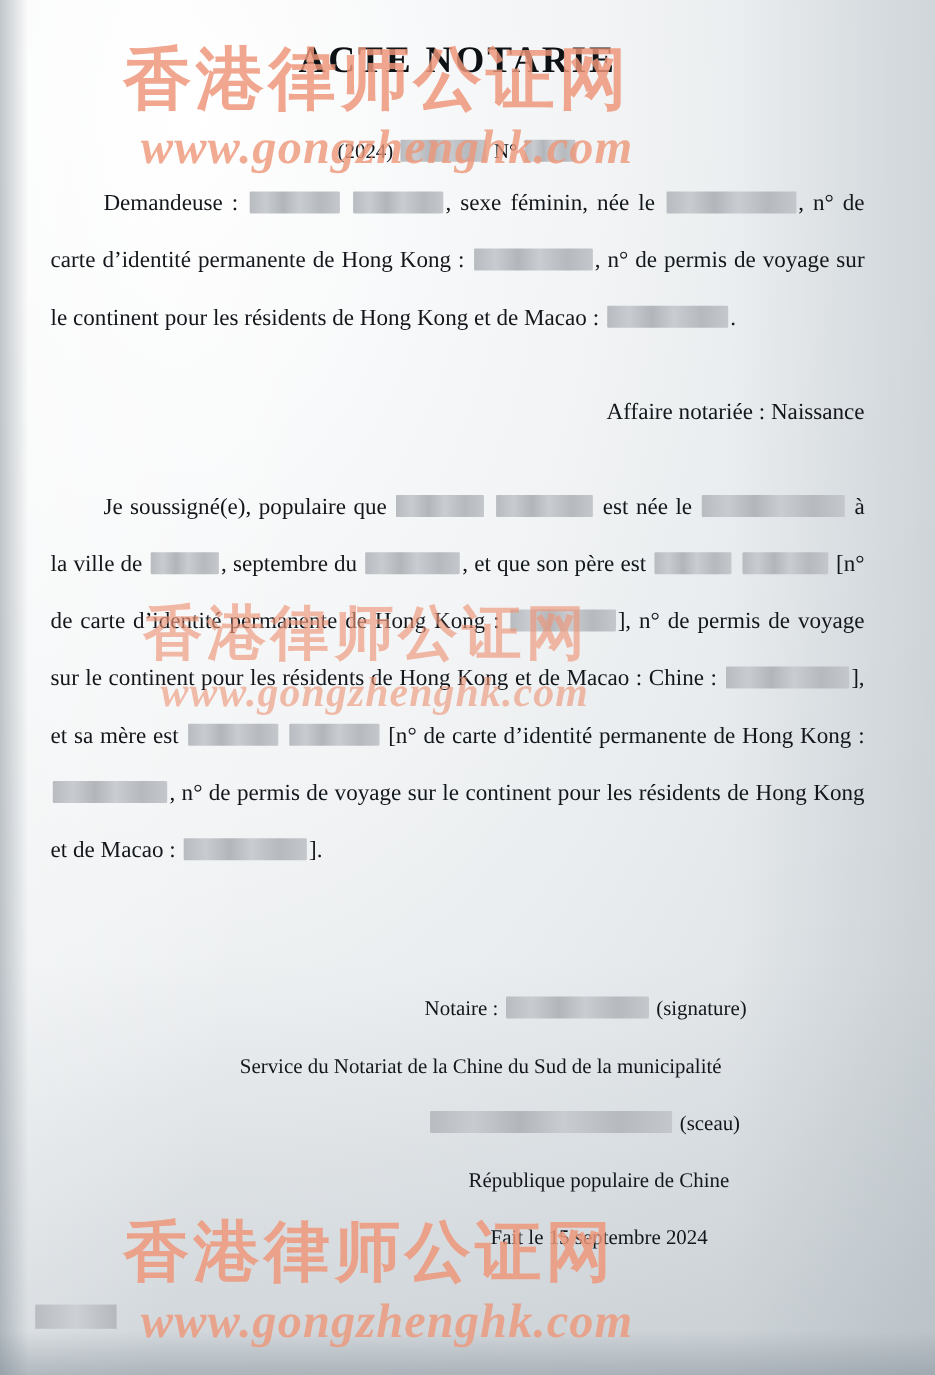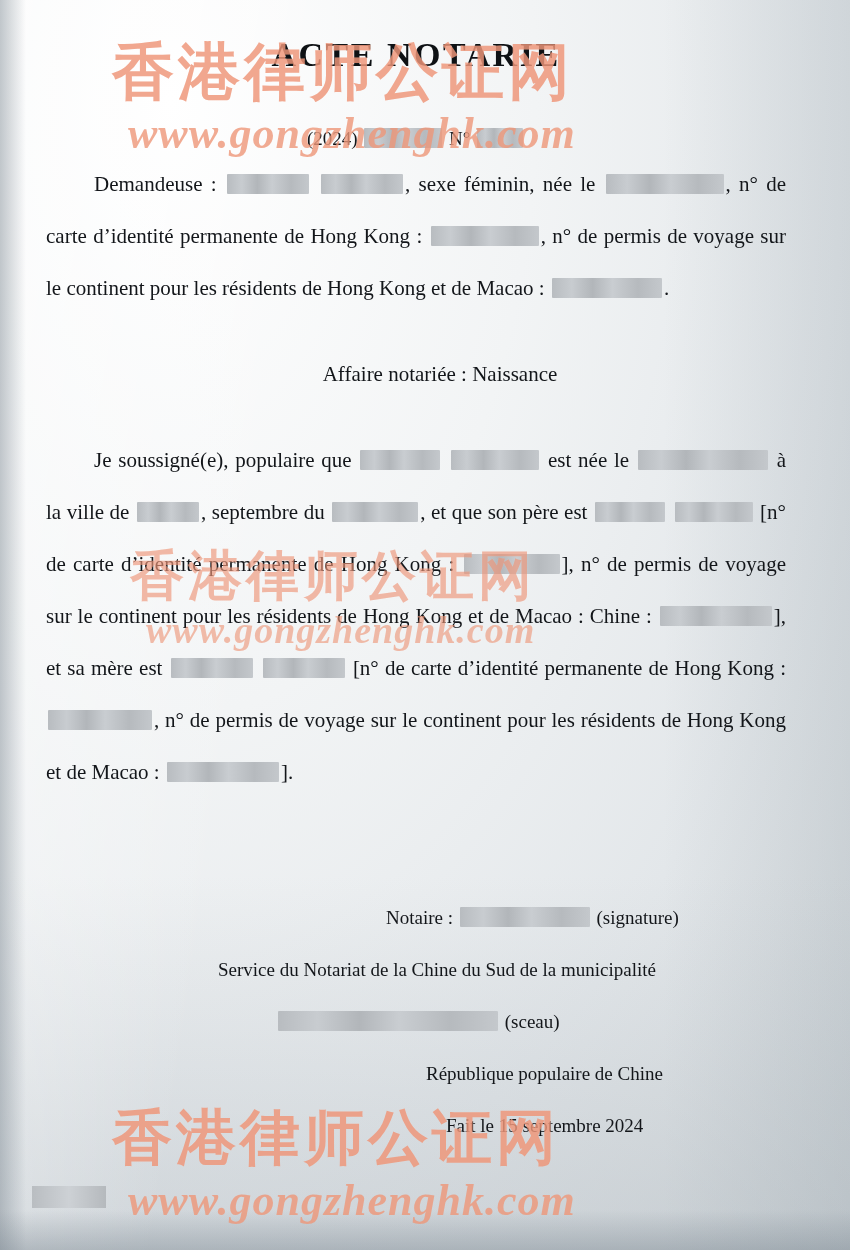--- a/index.html
+++ b/index.html
@@ -72,21 +72,21 @@
   }
 
   .para {
     font-size: 21px;
     line-height: 52px;
     text-align: justify;
     text-justify: inter-word;
     margin: 0 0 6px 0;
   }
   .para.indent { text-indent: 48px; }
-  .para.last-no-justify { text-align: center; }
+  .para.last-no-justify { text-align: right; }
 
   .spacer-sm { height: 28px; }
   .spacer-lg { height: 72px; }
 
   
   .redact {
     display: inline-block;
     vertical-align: -3px;
     height: 20px;
     border-radius: 1px;
@@ -94,21 +94,21 @@
       linear-gradient(90deg, #b8bcc0 0%, #c8ccd0 18%, #b2b6ba 37%, #c9cdd1 55%, #b6babe 78%, #c4c8cc 100%);
     filter: blur(0.6px);
     margin: 0 2px;
   }
 
   .sign-block {
     margin-top: 16px;
     font-size: 19px;
     line-height: 52px;
   }
-  .right-ish { text-align: left; }
+  .right-ish { text-align: center; }
   .notaire-line { padding-left: 340px; }
   .sceau-line { padding-left: 230px; }
   .rep-line { padding-left: 380px; }
   .fait-line { padding-left: 400px; }
   .service-line { padding-left: 172px; }
 
   
   .wm {
     position: absolute;
     pointer-events: none;

